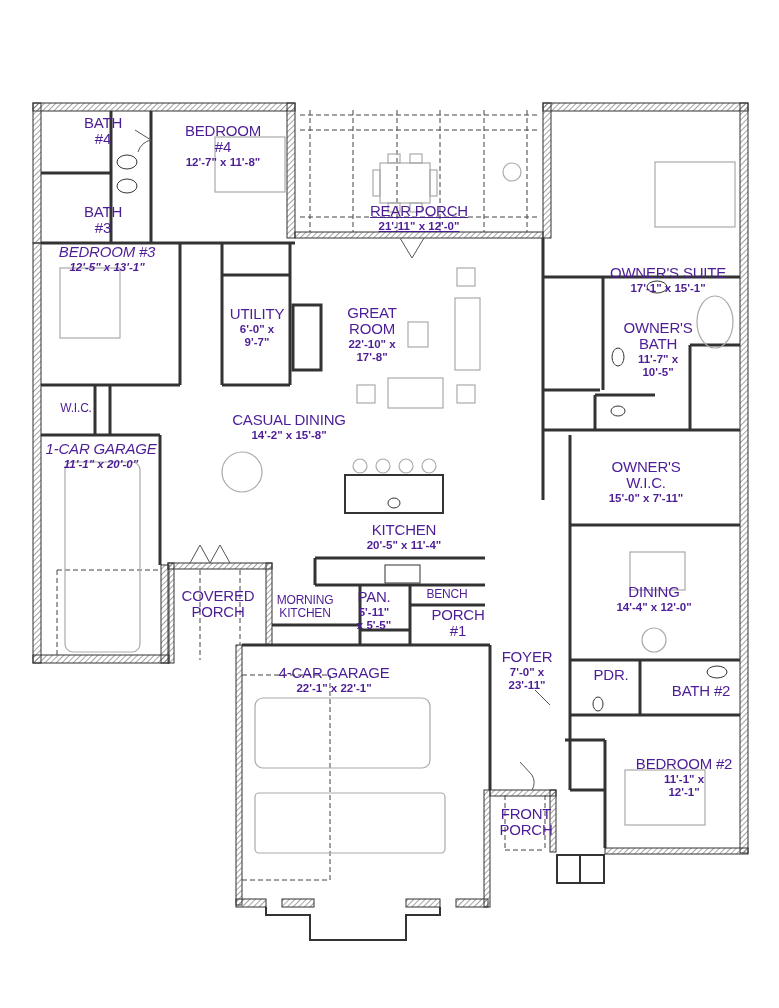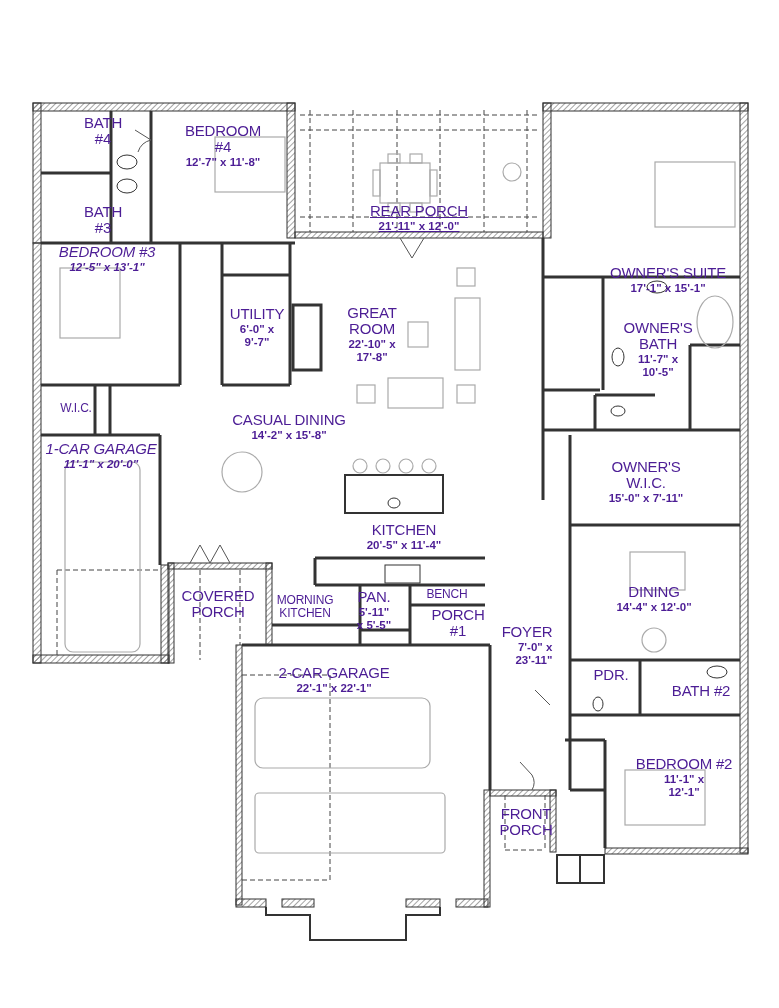--- a/index.html
+++ b/index.html
@@ -285,33 +285,33 @@
   <span class="d">5'-11"</span>
   <span class="d">x 5'-5"</span>
 </div>
 <div class="lbl sm" style="left:447px;top:588px;">
   <span class="n">BENCH</span>
 </div>
 <div class="lbl" style="left:458px;top:607px;">
   <span class="n">PORCH</span>
   <span class="n">#1</span>
 </div>
-<div class="lbl" style="left:527px;top:624px;text-align:right;">
+<div class="lbl" style="left:527px;top:649px;">
   <span class="n">FOYER</span>
   <span class="d">7'-0" x</span>
   <span class="d">23'-11"</span>
 </div>
 <div class="lbl" style="left:611px;top:667px;">
   <span class="n">PDR.</span>
 </div>
 <div class="lbl" style="left:701px;top:683px;">
   <span class="n">BATH #2</span>
 </div>
 <div class="lbl" style="left:334px;top:665px;">
-  <span class="n">2-CAR GARAGE</span>
+  <span class="n">4-CAR GARAGE</span>
   <span class="d">22'-1" x 22'-1"</span>
 </div>
 <div class="lbl" style="left:684px;top:724px;margin-top:32px;">
   <span class="n">BEDROOM #2</span>
   <span class="d">11'-1" x</span>
   <span class="d">12'-1"</span>
 </div>
 <div class="lbl" style="left:526px;top:806px;">
   <span class="n">FRONT</span>
   <span class="n">PORCH</span>

